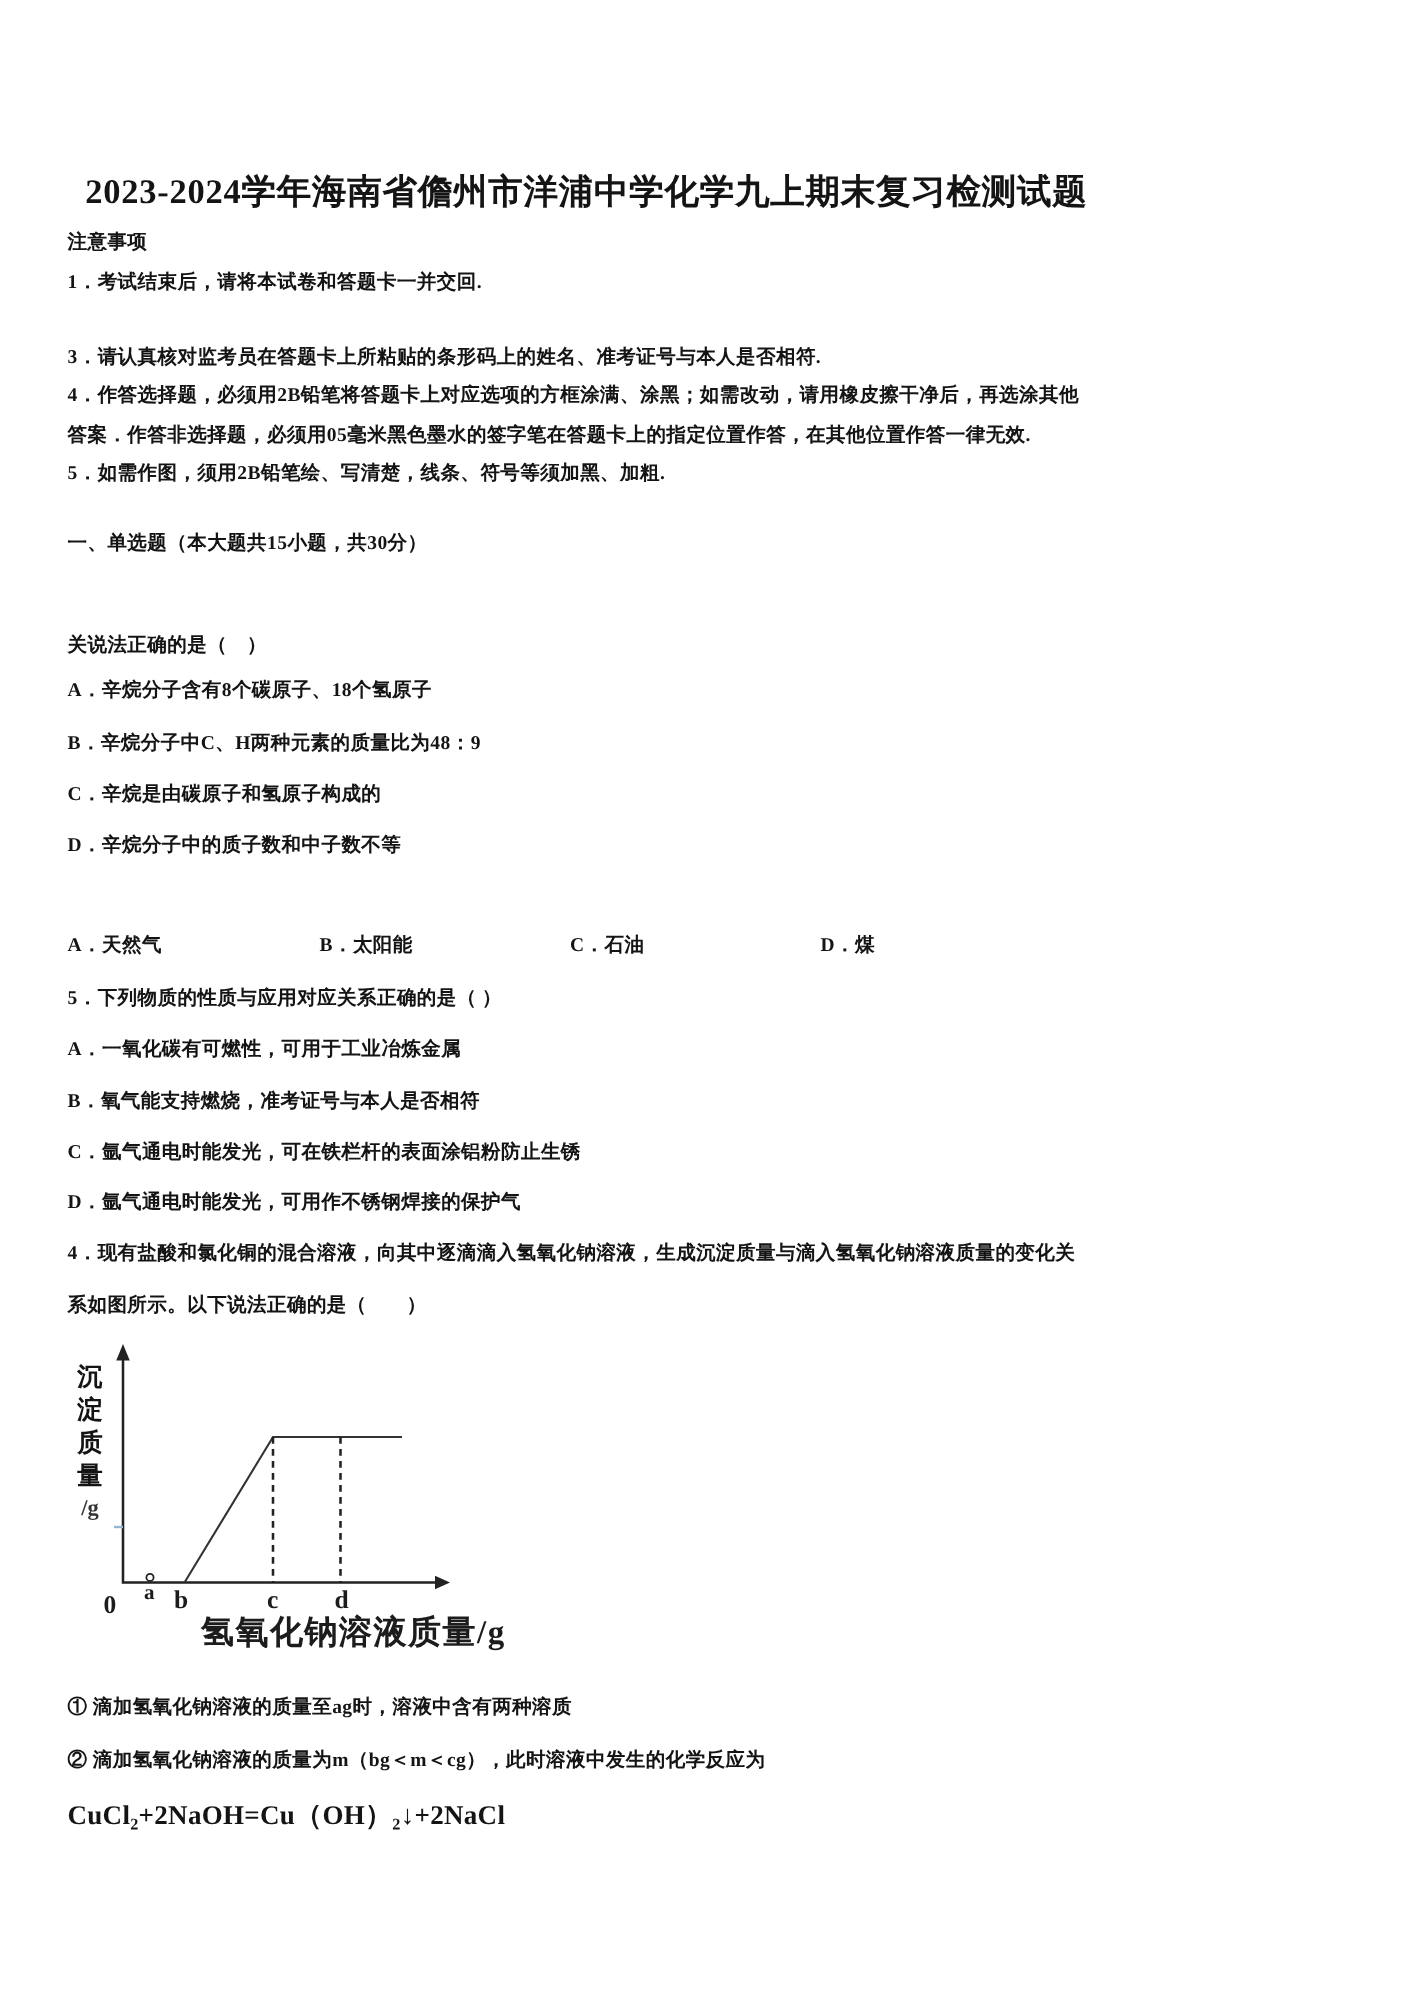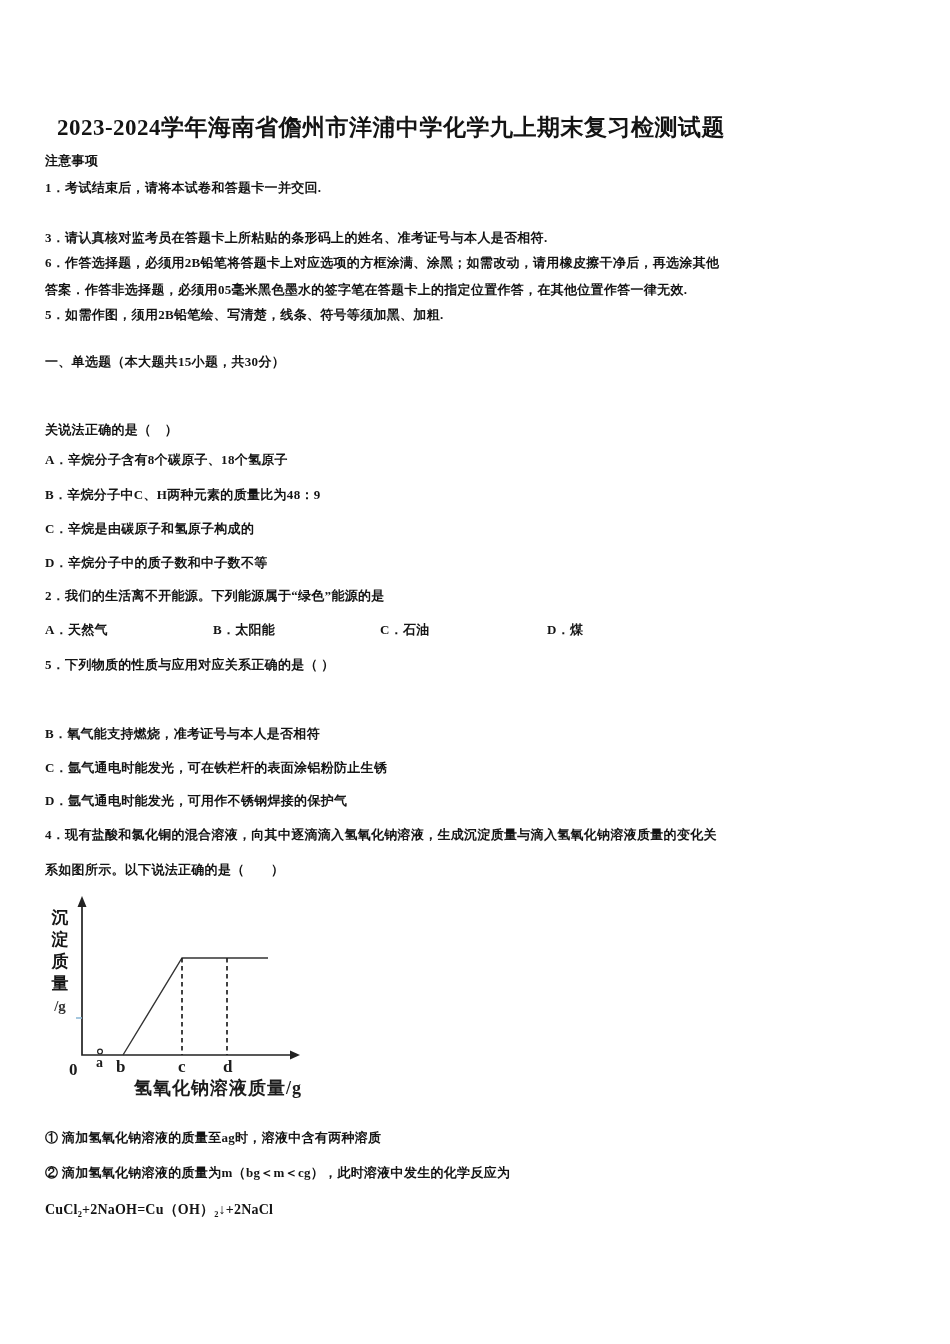--- a/index.html
+++ b/index.html
@@ -22,21 +22,21 @@
   }
   .title {
     position:absolute;
     top:112px; left:0;
     width:100%;
     text-align:center;
     font-size:23px;
     letter-spacing:0.5px;
     white-space:nowrap;
   }
-  .eq { font-size:14px; letter-spacing:0.2px; }
+  .eq { font-size:18px; letter-spacing:0.2px; }
   
   .chart {
     position:absolute;
     left:38px; top:893px;
     width:300px; height:215px;
   }
   .chart svg { position:absolute; left:0; top:0; }
   .cl {
     position:absolute;
     white-space:nowrap;
@@ -45,56 +45,56 @@
     color:#1c1c1c;
   }
   .ycol {
     position:absolute;
     left:8px; top:14px;
     width:28px;
     text-align:center;
   }
   .ycol div { font-size:17px; line-height:22px; }
   .ycol .yunit { font-size:15px; color:#333; }
-  .xlabel { left:96px; top:186px; font-size:18px; letter-spacing:1px; }
+  .xlabel { left:96px; top:186px; font-size:22px; letter-spacing:1px; }
   .tick0 { left:31px; top:168px; }
   .ticka { left:58px; top:161px; font-size:14px; }
   .tickb { left:78px; top:165px; }
   .tickc { left:140px; top:165px; }
   .tickd { left:185px; top:165px; }
 </style>
 </head>
 <body>
 
 <div class="page">
 
   <div class="title">2023-2024学年海南省儋州市洋浦中学化学九上期末复习检测试题</div>
 
   <div class="t" style="top:150px">注意事项</div>
   <div class="t" style="top:177px">1．考试结束后，请将本试卷和答题卡一并交回.</div>
   <div class="t" style="top:227px">3．请认真核对监考员在答题卡上所粘贴的条形码上的姓名、准考证号与本人是否相符.</div>
-  <div class="t" style="top:252px">6．作答选择题，必须用2B铅笔将答题卡上对应选项的方框涂满、涂黑；如需改动，请用橡皮擦干净后，再选涂其他</div>
+  <div class="t" style="top:252px">4．作答选择题，必须用2B铅笔将答题卡上对应选项的方框涂满、涂黑；如需改动，请用橡皮擦干净后，再选涂其他</div>
   <div class="t" style="top:279px">答案．作答非选择题，必须用05毫米黑色墨水的签字笔在答题卡上的指定位置作答，在其他位置作答一律无效.</div>
   <div class="t" style="top:304px">5．如需作图，须用2B铅笔绘、写清楚，线条、符号等须加黑、加粗.</div>
 
   <div class="t" style="top:351px">一、单选题（本大题共15小题，共30分）</div>
 
   <div class="t" style="top:419px">关说法正确的是（　）</div>
   <div class="t" style="top:449px">A．辛烷分子含有8个碳原子、18个氢原子</div>
   <div class="t" style="top:484px">B．辛烷分子中C、H两种元素的质量比为48：9</div>
   <div class="t" style="top:518px">C．辛烷是由碳原子和氢原子构成的</div>
   <div class="t" style="top:552px">D．辛烷分子中的质子数和中子数不等</div>
 
-  <div class="t" style="top:585px">2．我们的生活离不开能源。下列能源属于“绿色”能源的是</div>
   <div class="t" style="top:619px;left:45px">A．天然气</div>
   <div class="t" style="top:619px;left:213px">B．太阳能</div>
   <div class="t" style="top:619px;left:380px">C．石油</div>
   <div class="t" style="top:619px;left:547px">D．煤</div>
 
   <div class="t" style="top:654px">5．下列物质的性质与应用对应关系正确的是（  ）</div>
+  <div class="t" style="top:688px">A．一氧化碳有可燃性，可用于工业冶炼金属</div>
   <div class="t" style="top:723px">B．氧气能支持燃烧，准考证号与本人是否相符</div>
   <div class="t" style="top:757px">C．氩气通电时能发光，可在铁栏杆的表面涂铝粉防止生锈</div>
   <div class="t" style="top:790px">D．氩气通电时能发光，可用作不锈钢焊接的保护气</div>
 
   <div class="t" style="top:824px">4．现有盐酸和氯化铜的混合溶液，向其中逐滴滴入氢氧化钠溶液，生成沉淀质量与滴入氢氧化钠溶液质量的变化关</div>
   <div class="t" style="top:859px">系如图所示。以下说法正确的是（　　）</div>
 
   <div class="chart">
     <svg width="300" height="215" viewBox="0 0 300 215">
 

